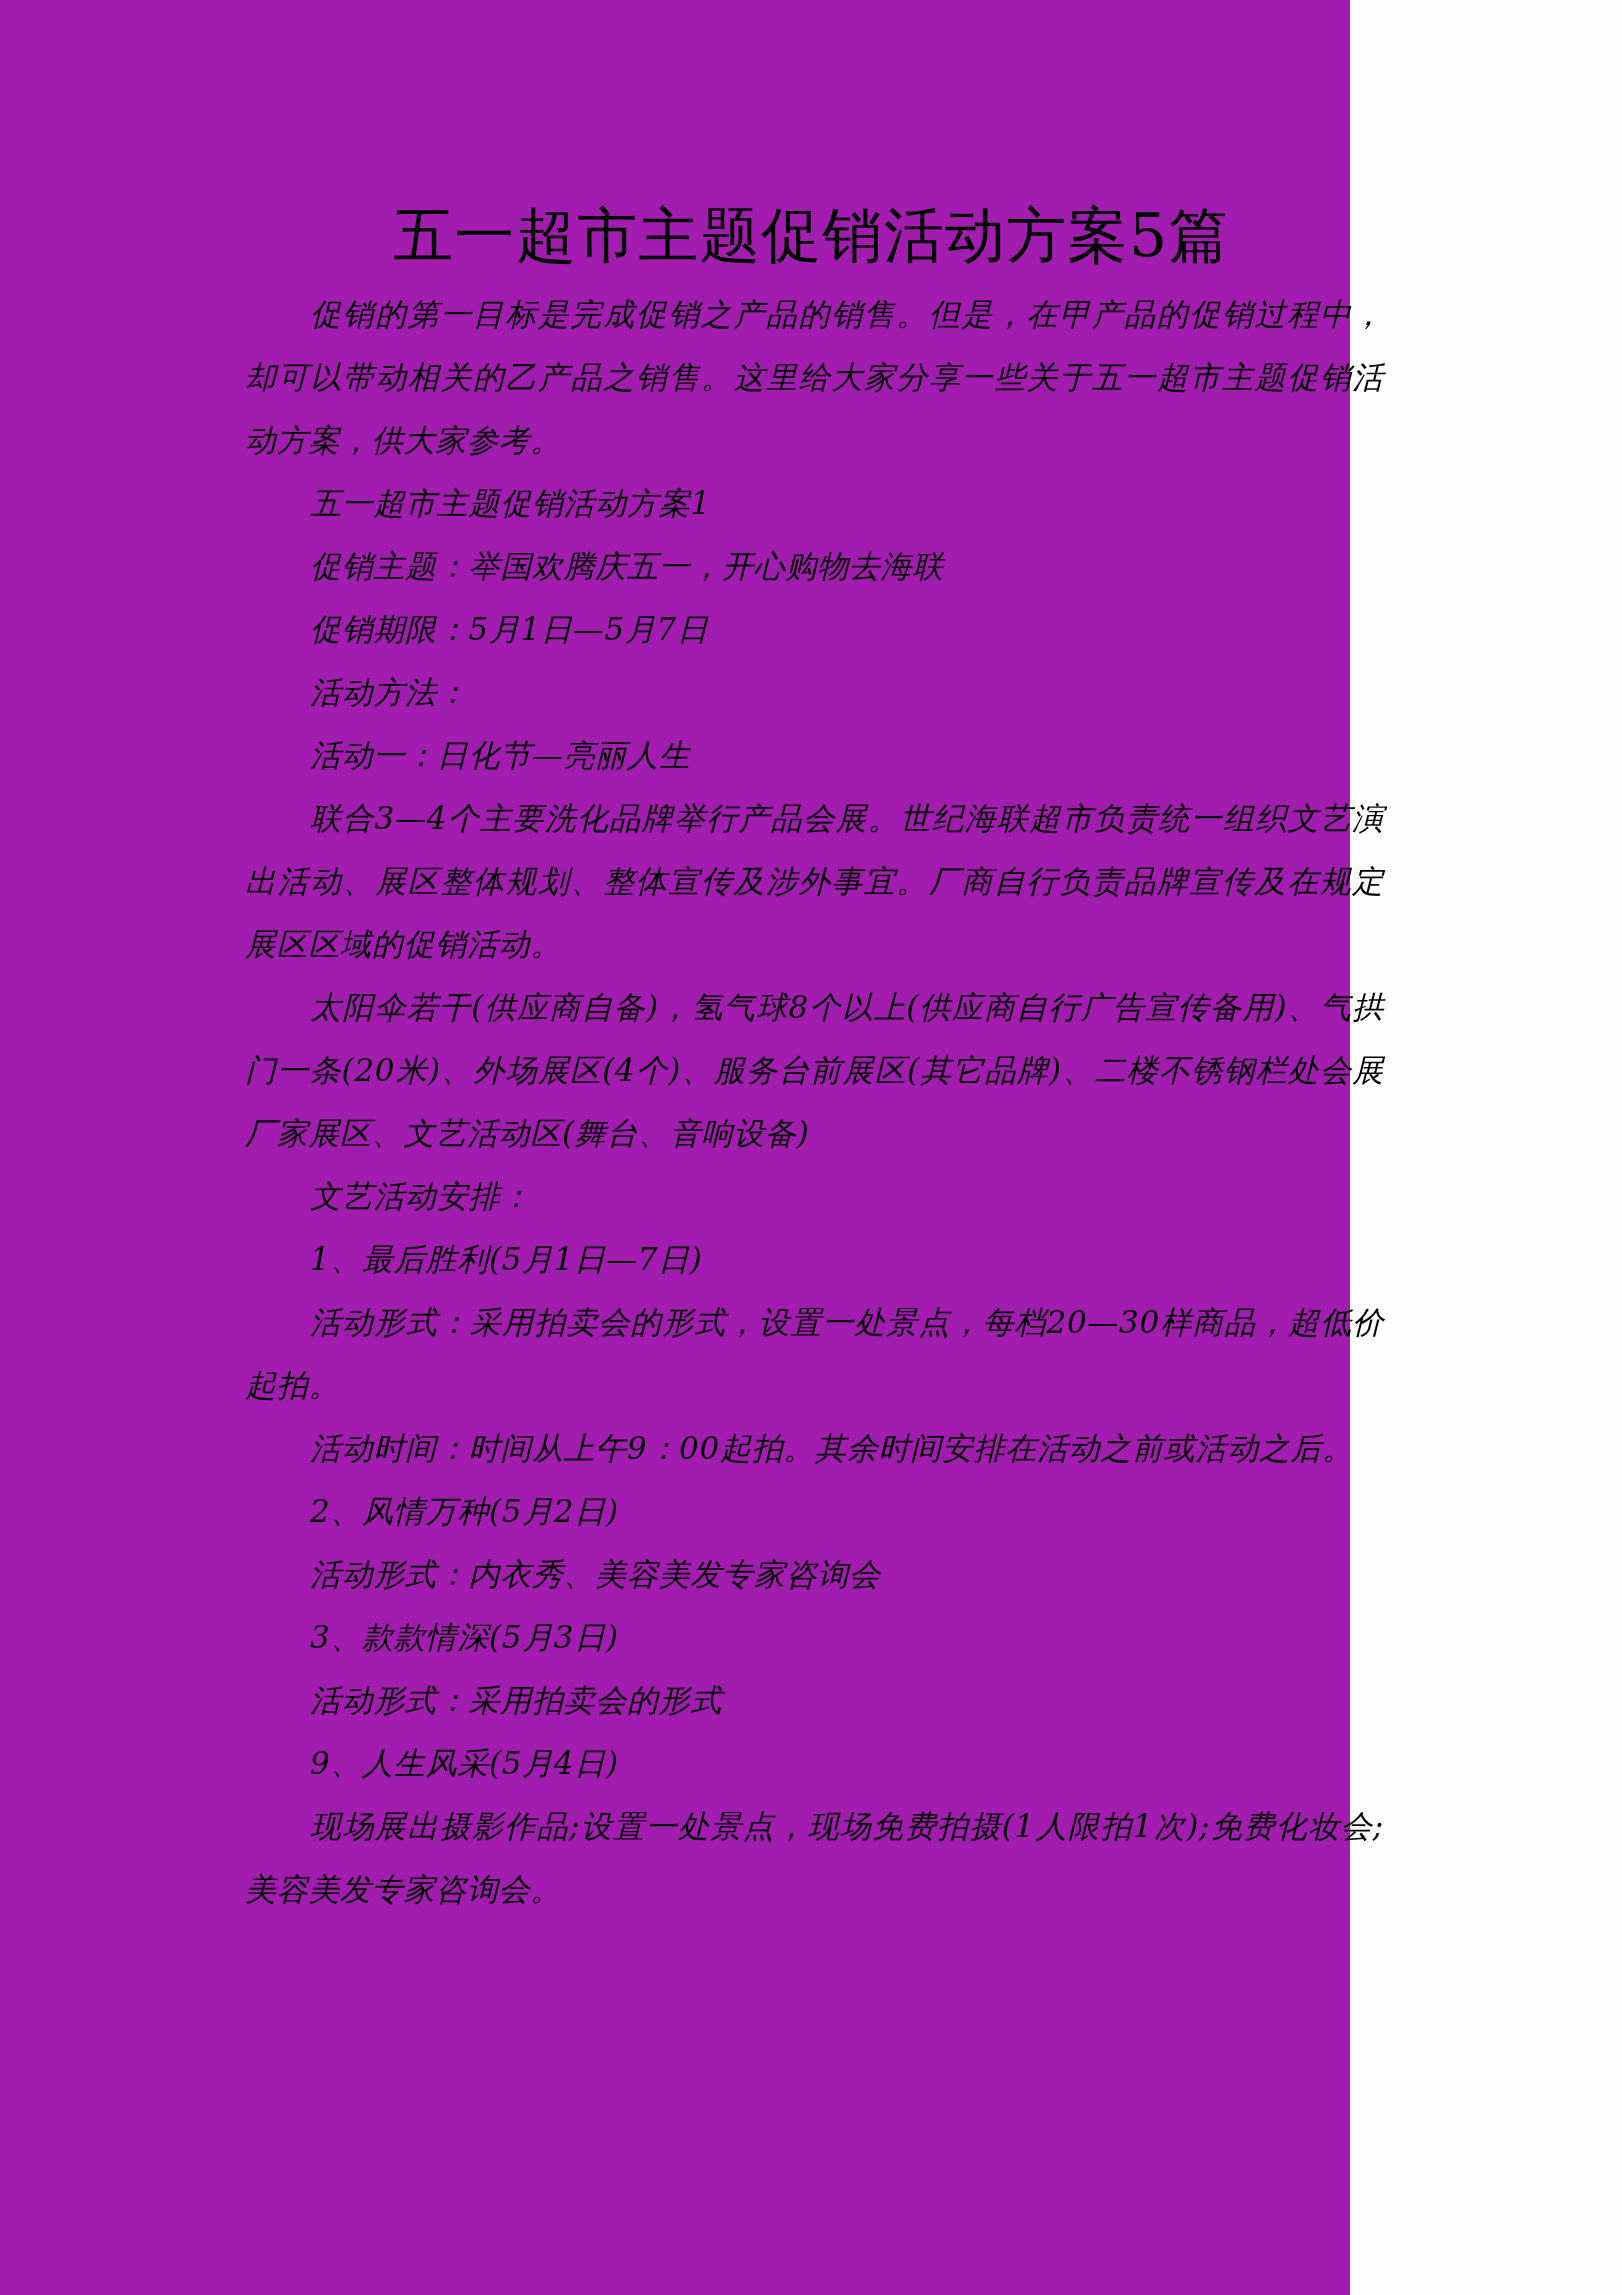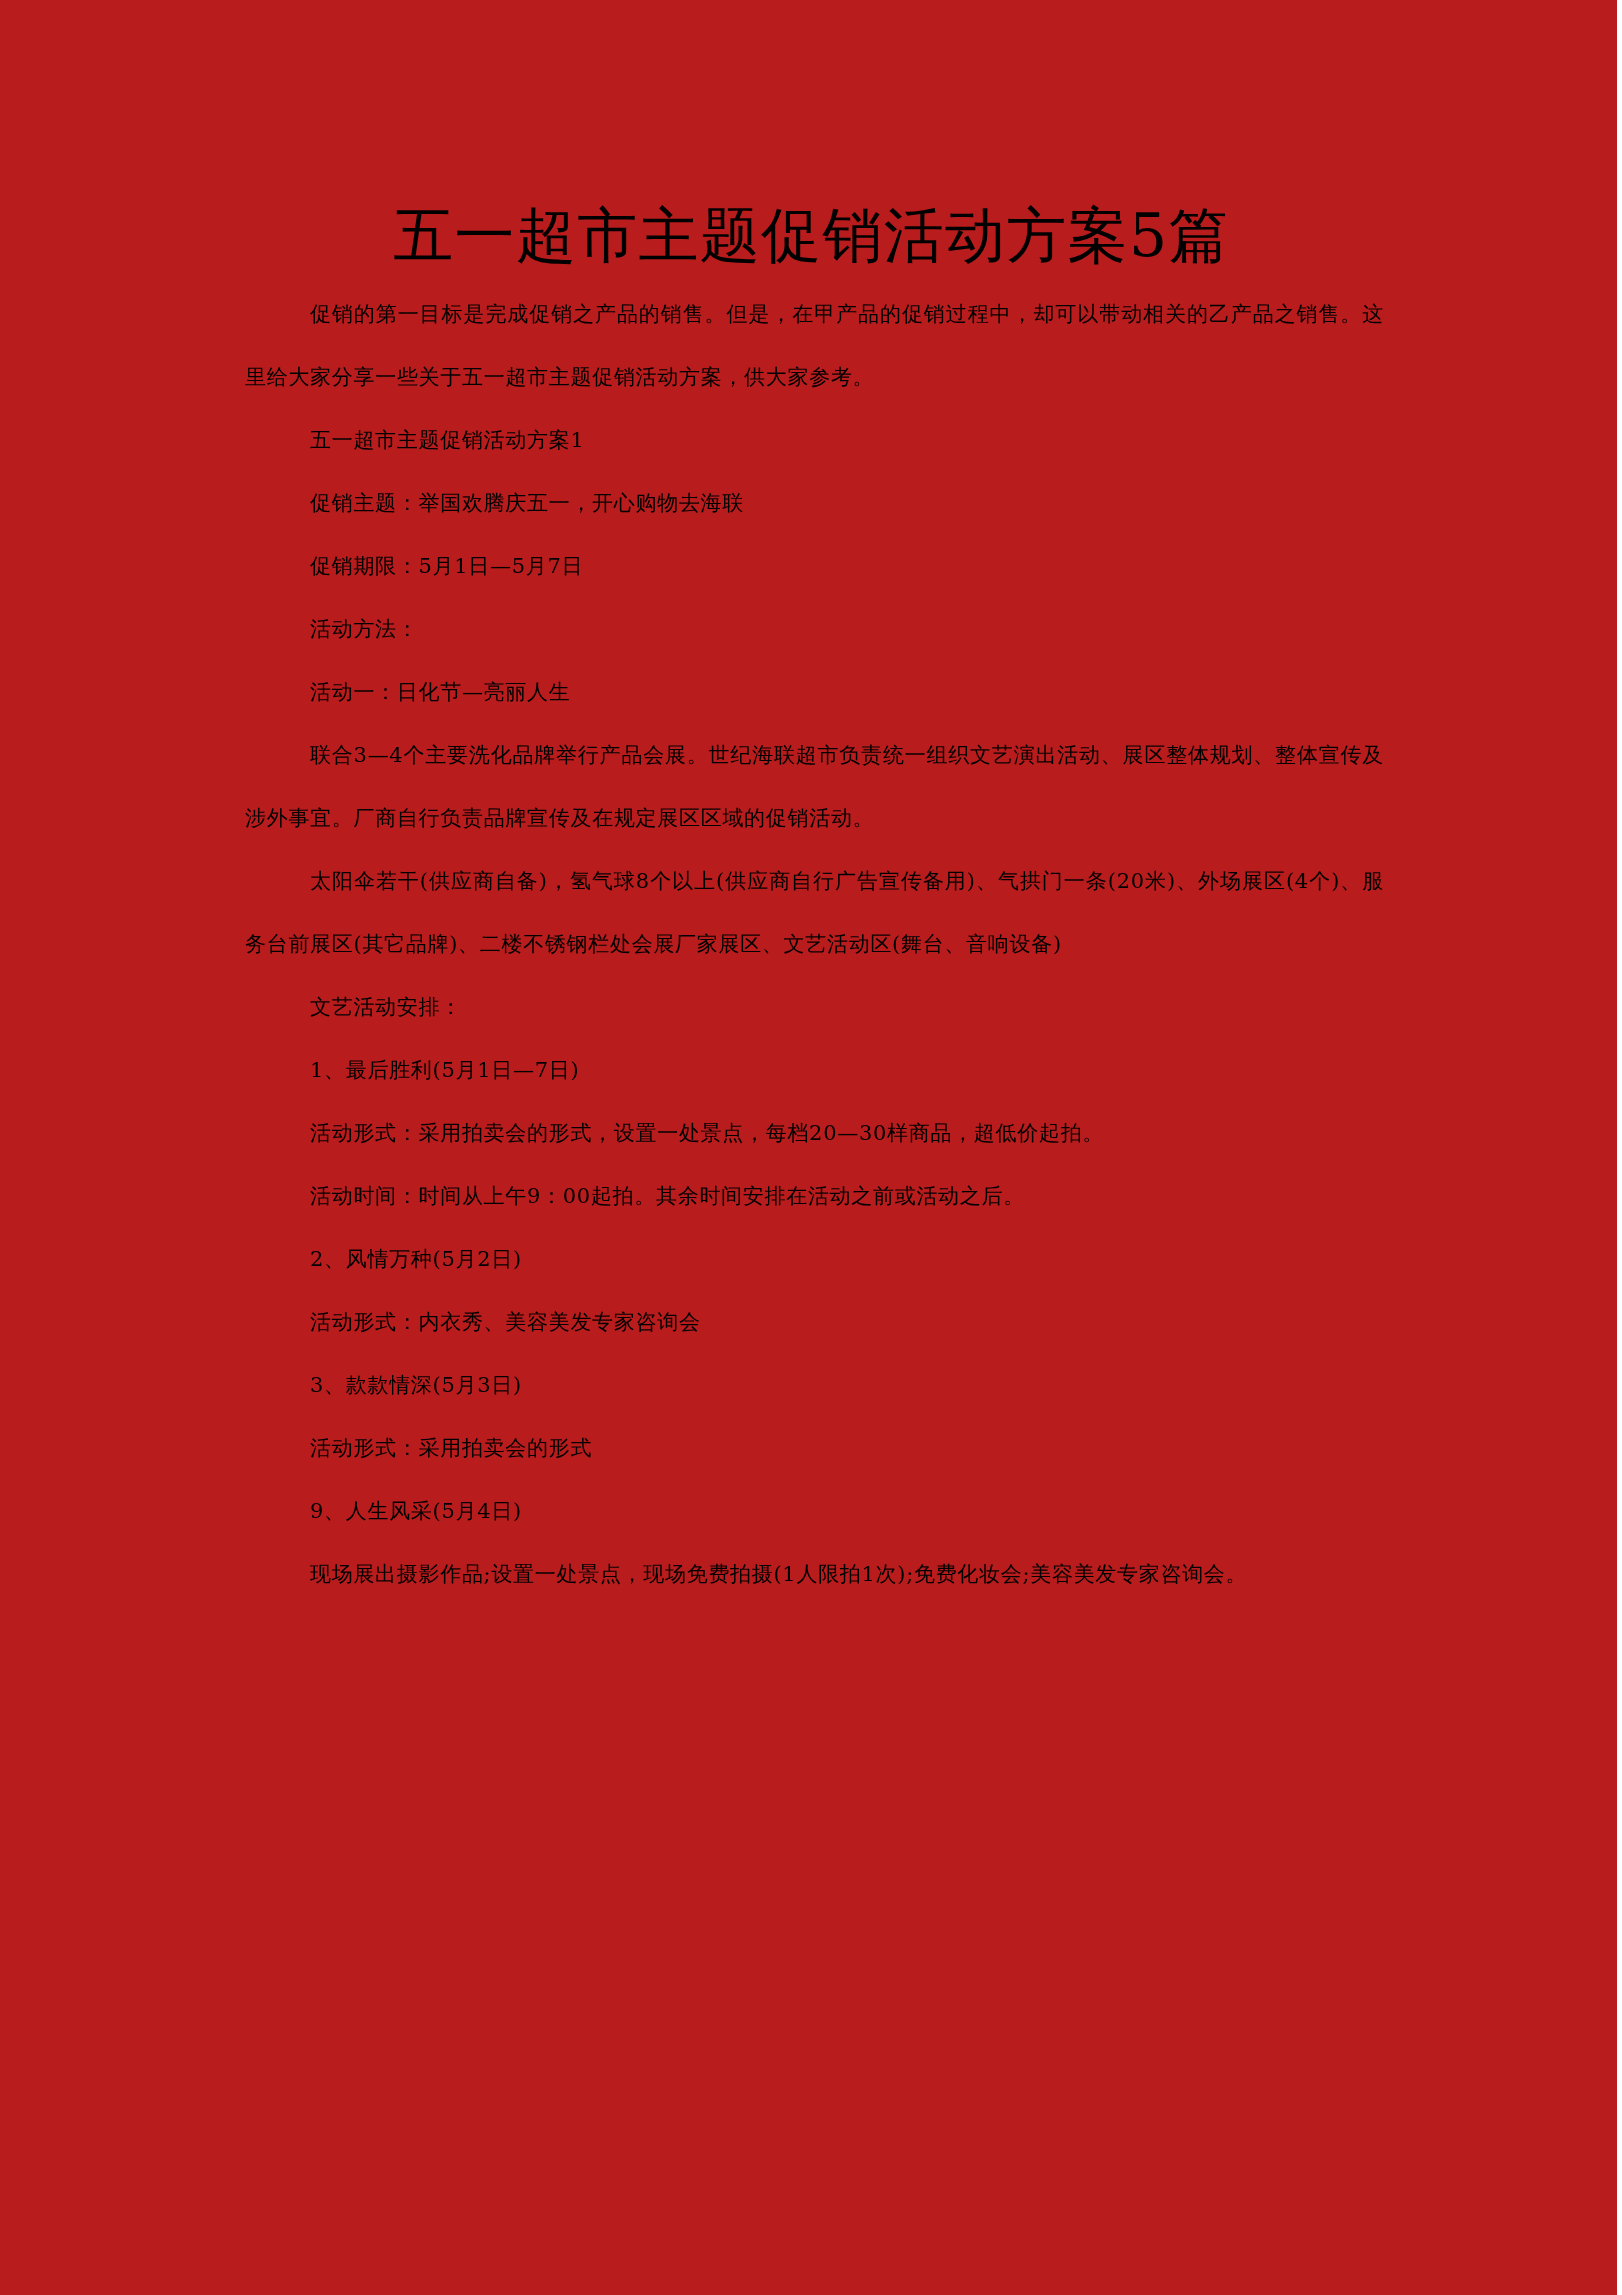--- a/index.html
+++ b/index.html
@@ -12,23 +12,23 @@
       height: 2295px;
       position: relative;
       overflow: hidden;
       font-family: "DejaVu Serif", "Liberation Serif", serif;
       color: #000;
     }
     .page {
       position: absolute;
       left: 0;
       top: 0;
-      width: 1617px;
+      width: 1350px;
       height: 2295px;
-      background: #b91c1c;
+      background: #a21caf;
     }
     .title {
       position: absolute;
       top: 196px;
       left: 0;
       width: 1623px;
       text-align: center;
       font-size: 60px;
       line-height: 79px;
       letter-spacing: 1.3px;
@@ -36,26 +36,27 @@
       margin: 0;
     }
     .body {
       position: absolute;
       left: 245px;
       top: 283px;
       width: 1139px;
     }
     .para {
       margin: 0;
-      font-size: 21px;
+      font-size: 31px;
       line-height: 63px;
       text-indent: 65px;
       text-align: justify;
       letter-spacing: 0.7px;
       word-break: break-all;
+      font-style: italic;
     }
   </style>
 </head>
 <body>
 
 <div class="page">
   <h1 class="title">五一超市主题促销活动方案5篇</h1>
 
   <div class="body">
     <p class="para">促销的第一目标是完成促销之产品的销售。但是，在甲产品的促销过程中，却可以带动相关的乙产品之销售。这里给大家分享一些关于五一超市主题促销活动方案，供大家参考。</p>

